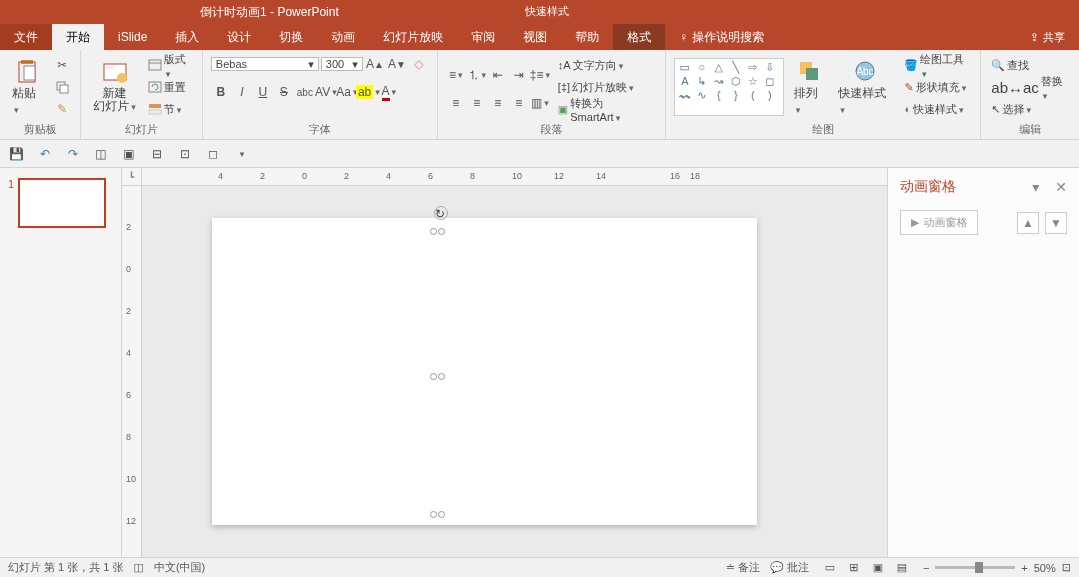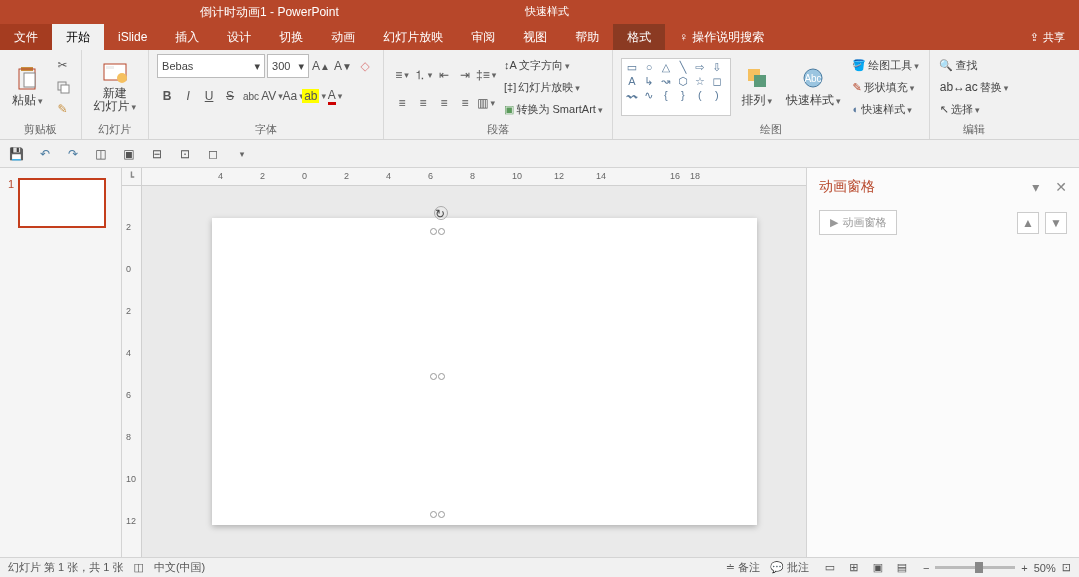--- a/index.html
+++ b/index.html
@@ -19,21 +19,21 @@
 .context-tab-label { position:absolute; left:525px; top:4px; color:#fff; font-size:11px; }
 .ribbon { height:90px; background:#F1F1F1; border-bottom:1px solid #d4d4d4; display:flex; }
 .group { border-right:1px solid #d8d8d8; padding:4px 8px 0 8px; display:flex; flex-direction:column; align-items:center; justify-content:space-between; }
 .group-label { font-size:11px; color:#666; padding:2px 0; }
 .group-body { flex:1; display:flex; align-items:center; gap:6px; }
 .big-btn { display:flex; flex-direction:column; align-items:center; gap:2px; padding:2px 4px; cursor:pointer; }
 .big-btn .ic { width:28px; height:24px; display:flex; align-items:center; justify-content:center; }
 .small-col { display:flex; flex-direction:column; gap:2px; font-size:11px; }
 .small-row { display:flex; align-items:center; gap:2px; height:20px; padding:0 2px; cursor:pointer; }
 .font-row { display:flex; align-items:center; gap:2px; }
-.combo { height:24px; border:1px solid #bbb; background:#fff; display:flex; align-items:center; padding:0 4px; font-size:11px; }
+.combo { height:14px; border:1px solid #bbb; background:#fff; display:flex; align-items:center; padding:0 4px; font-size:11px; }
 .combo.font { width:108px; }
 .combo.size { width:42px; }
 .btnrow { display:flex; gap:1px; margin-top:4px; }
 .ib { width:20px; height:20px; display:flex; align-items:center; justify-content:center; cursor:pointer; font-size:12px; color:#555; }
 .shapes-gallery { width:110px; height:58px; border:1px solid #ccc; background:#fff; display:flex; flex-wrap:wrap; padding:2px; gap:2px; align-content:flex-start; }
 .shape-ic { width:15px; height:12px; color:#5b7b9b; display:flex; align-items:center; justify-content:center; font-size:11px; }
 .qat { height:28px; background:#F1F1F1; border-bottom:1px solid #d4d4d4; display:flex; align-items:center; padding:0 6px; gap:6px; }
 .qat .ib { width:22px; height:22px; }
 .workspace { position:absolute; top:168px; bottom:20px; left:0; right:0; display:flex; background:#eee; }
 .thumbs { width:122px; background:#f5f5f5; border-right:1px solid #d4d4d4; padding:10px 8px; }
@@ -47,21 +47,21 @@
 .ruler-v { position:absolute; top:18px; left:0; width:20px; bottom:0; background:#f5f5f5; border-right:1px solid #d0d0d0; font-size:9px; color:#666; }
 .ruler-v .tick-area { position:relative; height:100%; }
 .vt { position:absolute; left:4px; }
 .canvas { position:absolute; left:90px; top:50px; width:545px; height:307px; background:#fff; box-shadow:0 2px 6px rgba(0,0,0,.25); }
 .shape-sel { position:absolute; left:310px; top:60px; width:14px; height:290px; }
 .rot-handle { position:absolute; left:2px; top:-22px; width:14px; height:14px; border:1px solid #aaa; border-radius:50%; }
 .handle { width:7px; height:7px; border:1px solid #999; background:#fff; border-radius:50%; position:absolute; }
 .h-t1 { top:0; left:-2px; } .h-t2 { top:0; left:6px; }
 .h-m1 { top:50%; left:-2px; } .h-m2 { top:50%; left:6px; }
 .h-b1 { bottom:0; left:-2px; } .h-b2 { bottom:0; left:6px; }
-.animpane { width:273px; background:#fbfbfb; border-left:1px solid #d4d4d4; padding:10px 12px; }
+.animpane { width:192px; background:#fbfbfb; border-left:1px solid #d4d4d4; padding:10px 12px; }
 .ap-head { display:flex; justify-content:space-between; align-items:center; color:#B7472A; font-size:14px; margin-bottom:14px; }
 .ap-ctrl { display:flex; gap:4px; }
 .ap-btn { width:22px; height:22px; border:1px solid #ccc; background:#fff; display:flex; align-items:center; justify-content:center; cursor:pointer; color:#888; }
 .ap-play { border:1px solid #ccc; background:#fff; padding:4px 10px; font-size:11px; color:#999; display:inline-flex; align-items:center; gap:4px; }
 .statusbar { position:absolute; bottom:0; left:0; right:0; height:20px; background:#F1F1F1; border-top:1px solid #d4d4d4; display:flex; align-items:center; padding:0 8px; font-size:11px; color:#555; }
 .status-right { margin-left:auto; display:flex; align-items:center; gap:10px; }
 .view-btns { display:flex; gap:2px; }
 .vbtn { width:22px; height:18px; display:flex; align-items:center; justify-content:center; cursor:pointer; }
 .zoom { display:flex; align-items:center; gap:6px; }
 .slider { width:80px; height:3px; background:#bbb; position:relative; }
@@ -143,20 +143,43 @@
       <div class="big-btn">
         <div class="ic">
             <svg width="26" height="22">
               <rect x="2" y="2" width="22" height="16" fill="#fff" stroke="#b7472a"></rect>
               <rect x="4" y="4" width="8" height="3" fill="#eee"></rect>
               <circle cx="20" cy="16" r="5" fill="#f5c060"></circle>
             </svg>
           </div>
         <span class="chev" style="white-space:pre;text-align:center;line-height:1.1;">新建
 幻灯片</span>
+      </div>
+      <div class="small-col">
+        <div class="small-row">
+            <svg width="14" height="12">
+              <rect x="1" y="1" width="12" height="10" fill="none" stroke="#888"></rect>
+              <line x1="1" y1="4" x2="13" y2="4" stroke="#888"></line>
+            </svg>
+            <span class="chev">版式</span>
+          </div>
+        <div class="small-row">
+            <svg width="14" height="12">
+              <rect x="1" y="1" width="12" height="10" fill="none" stroke="#888"></rect>
+              <path d="M4 6 A3 3 0 1 1 7 9" fill="none" stroke="#5b9b5b"></path>
+            </svg>
+            <span>重置</span>
+          </div>
+        <div class="small-row">
+            <svg width="14" height="12">
+              <rect x="1" y="1" width="12" height="4" fill="#e09050"></rect>
+              <rect x="1" y="7" width="12" height="4" fill="#eee" stroke="#ccc"></rect>
+            </svg>
+            <span class="chev">节</span>
+          </div>
       </div>
     </div>
     <div class="group-label">幻灯片</div>
   </div>
 
   <div class="group">
     <div class="group-body" style="flex-direction:column;align-items:flex-start;gap:4px;">
       <div class="font-row">
         <div class="combo font">
             <span>Bebas</span>
@@ -298,21 +321,21 @@
   </div>
 
   <div class="group" style="border-right:none;">
     <div class="group-body">
       <div class="small-col">
         <div class="small-row">
             <span>🔍</span>
             <span>查找</span>
           </div>
         <div class="small-row">
-            <span style="font-size:12px;">ab↔ac</span>
+            <span style="font-size:15px;">ab↔ac</span>
             <span class="chev">替换</span>
           </div>
         <div class="small-row">
             <span>↖</span>
             <span class="chev">选择</span>
           </div>
       </div>
     </div>
     <div class="group-label">编辑</div>
   </div>

